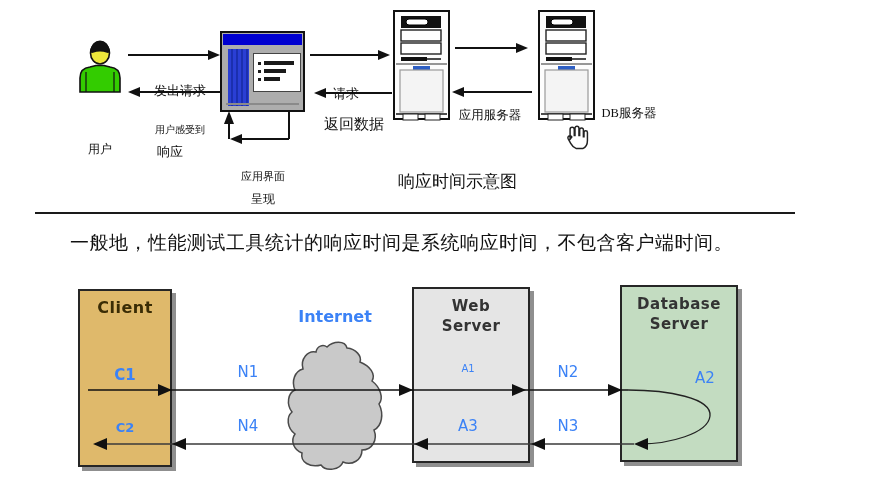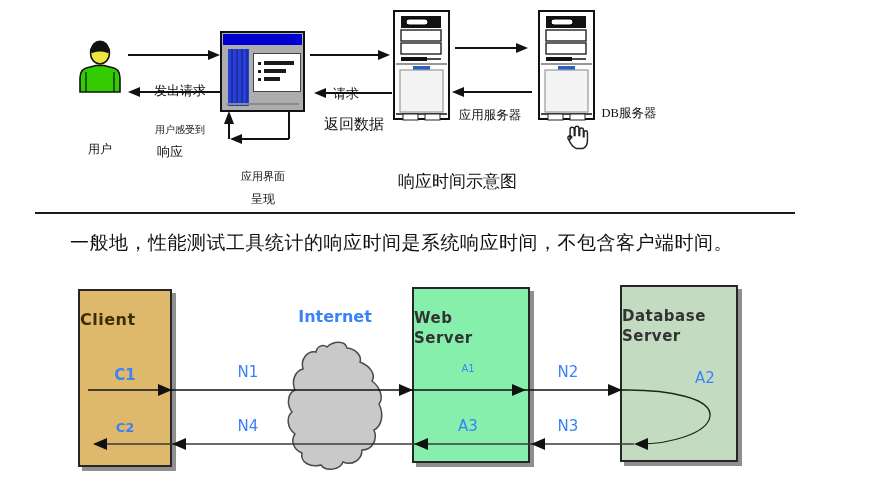--- a/index.html
+++ b/index.html
@@ -5,24 +5,24 @@
   html,body{margin:0;padding:0;background:#fff;}
   .page{position:relative;width:883px;height:496px;background:#fff;overflow:hidden;
         font-family:"Liberation Serif",serif;}
   .overlay{position:absolute;left:0;top:0;width:883px;height:496px;pointer-events:none;z-index:5;}
   .lbl{position:absolute;text-align:center;color:#111;z-index:6;
        font-family:"Liberation Serif",serif;white-space:nowrap;margin-top:48px;}
   .blbl{position:absolute;text-align:center;color:#3b82f6;z-index:6;
         font-family:"DejaVu Sans",sans-serif;white-space:nowrap;}
   .box{position:absolute;border:2px solid #262626;box-shadow:4px 4px 0 #8f8f8f;z-index:1;box-sizing:border-box;}
   .client-box{left:78px;top:289px;width:94px;height:178px;background:#DFB96B;}
-  .web-box{left:412px;top:287px;width:118px;height:176px;background:#86efac;}
+  .web-box{left:412px;top:287px;width:118px;height:176px;background:#e5e5e5;}
   .db-box{left:620px;top:285px;width:118px;height:177px;background:#C3DCC1;}
-  .boxtitle{font-family:"DejaVu Sans",sans-serif;font-size:15px;color:#333;text-align:left;
-            line-height:20px;padding-top:19px;font-weight:bold;letter-spacing:0.5px;}
+  .boxtitle{font-family:"DejaVu Sans",sans-serif;font-size:15px;color:#333;text-align:center;
+            line-height:20px;padding-top:7px;font-weight:bold;letter-spacing:0.5px;}
   .browser{position:absolute;left:220px;top:31px;width:85px;height:81px;background:#ADADAD;
            border:2px solid #111;box-sizing:border-box;z-index:2;}
   .titlebar{height:11px;background:#0000D0;margin:1px;}
   .navpanel{position:absolute;left:6px;top:16px;width:21px;height:57px;
             background:repeating-linear-gradient(90deg,#2A3FD4 0 3px,#1B2FAE 3px 5px);}
   .listbox{position:absolute;left:31px;top:20px;width:46px;height:37px;background:#fff;border:1px solid #444;}
   .bullet{position:absolute;left:4px;width:3px;height:3px;background:#1a1a1a;}
   .bar{position:absolute;left:10px;height:4px;background:#1a1a1a;}
   .winfooter{position:absolute;left:4px;right:4px;bottom:5px;border-top:2px solid #8a8a8a;}
   .divider{position:absolute;left:35px;top:212px;width:760px;height:2px;background:#1a1a1a;z-index:2;}

